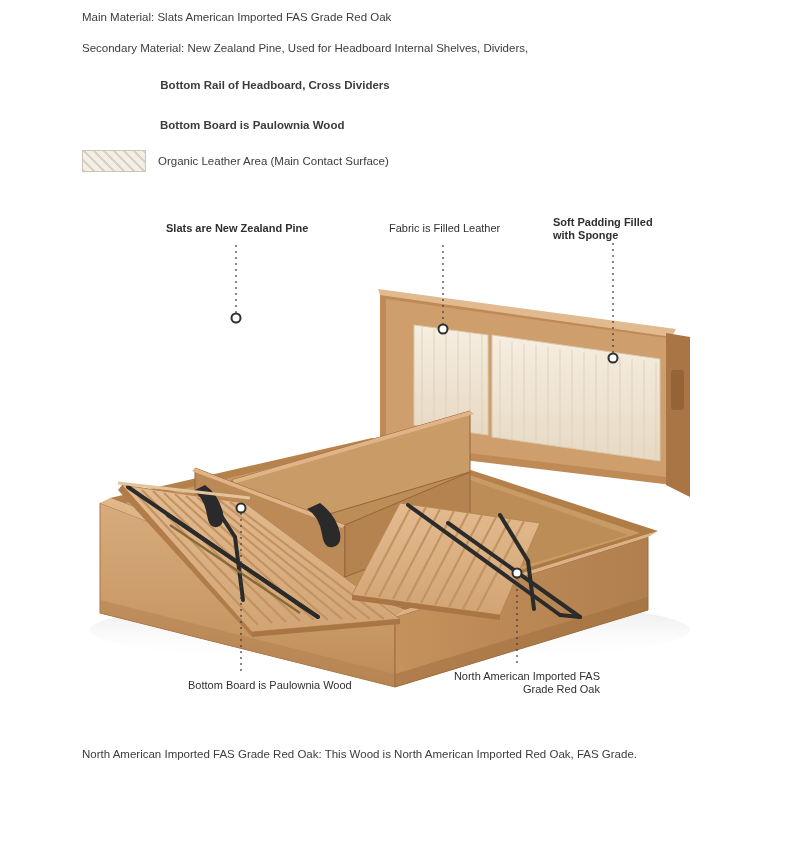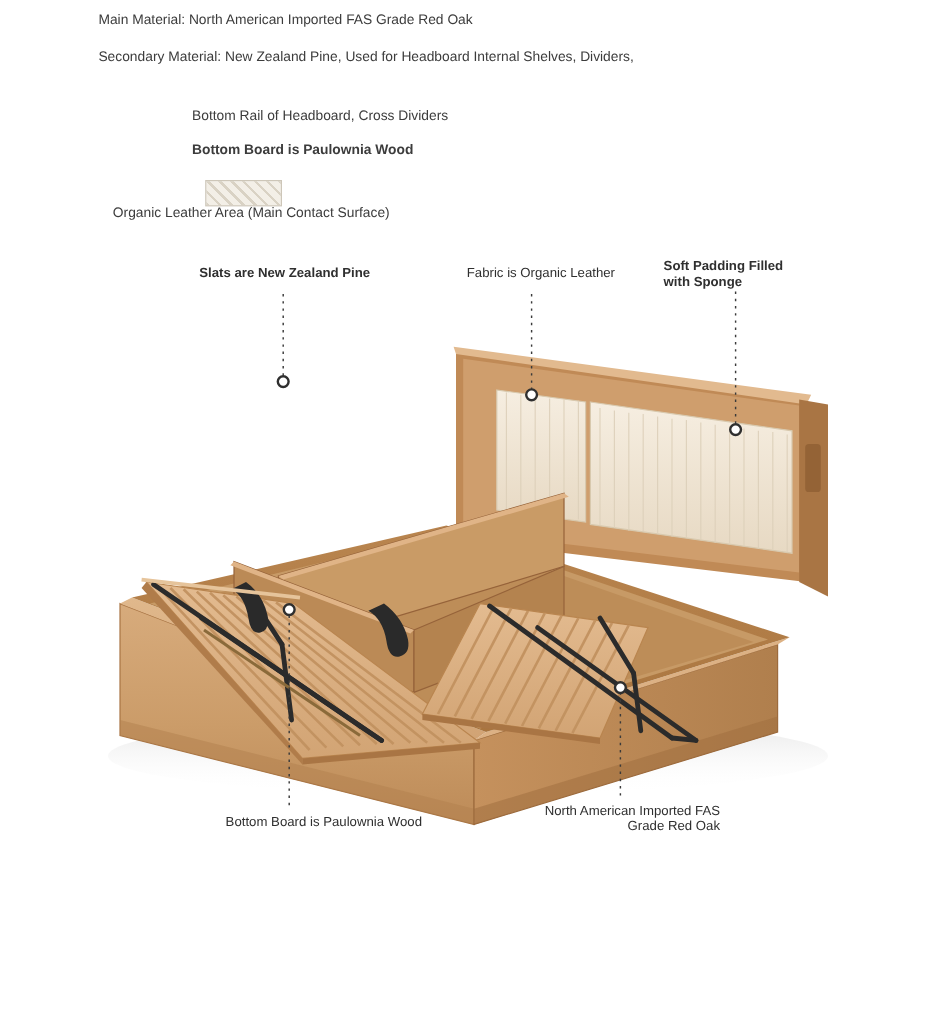--- a/index.html
+++ b/index.html
@@ -38,30 +38,29 @@
     margin-bottom: 16px;
     white-space: nowrap;
   }
   .legend-sub {
     position: absolute;
     font-size: 11.5px;
     line-height: 14px;
     color: #3c3c3c;
     font-weight: 600;
   }
-  .legend-sub.a { left: 78px; top: 80px; width: 230px; font-weight: 400;}
+  .legend-sub.a { left: 78px; top: 68px; width: 230px; font-weight: 700; text-align: center;}
   .legend-sub.b { left: 78px; top: 108px; width: 230px; }
 
   .swatch-row {
     position: absolute;
     left: 0px;
     top: 140px;
     display: flex;
     align-items: center;
-    flex-direction: column;
   }
   .swatch {
     width: 62px;
     height: 20px;
     background:
       repeating-linear-gradient(45deg,
         #d9d2c4 0px, #d9d2c4 2px,
         #f3efe7 2px, #f3efe7 7px);
     border: 1px solid #cdc6b8;
   }
@@ -105,34 +104,34 @@
     color: #3c3c3c;
     white-space: nowrap;
   }
 </style>
 </head>
 <body>
 
 <div class="page">
 
   <div class="legend">
-    <div class="legend-line">Main Material: North American Imported FAS Grade Red Oak</div>
+    <div class="legend-line">Main Material: Slats American Imported FAS Grade Red Oak</div>
     <div class="legend-line">Secondary Material: New Zealand Pine, Used for Headboard Internal Shelves, Dividers,</div>
 
     <div class="legend-sub a">Bottom Rail of Headboard, Cross Dividers</div>
     <div class="legend-sub b">Bottom Board is Paulownia Wood</div>
 
     <div class="swatch-row">
       <div class="swatch"></div>
       <div class="swatch-label">Organic Leather Area (Main Contact Surface)</div>
     </div>
   </div>
 
   <div class="callout c-slats">Slats are New Zealand Pine</div>
-  <div class="callout c-fabric">Fabric is Organic Leather</div>
+  <div class="callout c-fabric">Fabric is Filled Leather</div>
   <div class="callout c-padding">Soft Padding Filled
 with Sponge</div>
   <div class="callout c-bottom">Bottom Board is Paulownia Wood</div>
   <div class="callout c-oak">North American Imported FAS
 Grade Red Oak</div>
 
   <div class="illus">
     <svg width="790" height="540" viewBox="0 0 790 540" xmlns="http://www.w3.org/2000/svg">
       <defs>
         <linearGradient id="gWoodFront" x1="0" y1="0" x2="0" y2="1">
@@ -310,14 +309,15 @@
       <g fill="#ffffff" stroke="#2f2f2f" stroke-width="2">
         <circle cx="236" cy="133" r="4.5"></circle>
         <circle cx="443" cy="144" r="4.5"></circle>
         <circle cx="613" cy="173" r="4.5"></circle>
         <circle cx="241" cy="323" r="4.5"></circle>
         <circle cx="517" cy="388" r="4.5"></circle>
       </g>
     </svg>
   </div>
 
+  <div class="footnote">North American Imported FAS Grade Red Oak: This Wood is North American Imported Red Oak, FAS Grade.</div>
 
 </div>
 
 </body></html>

